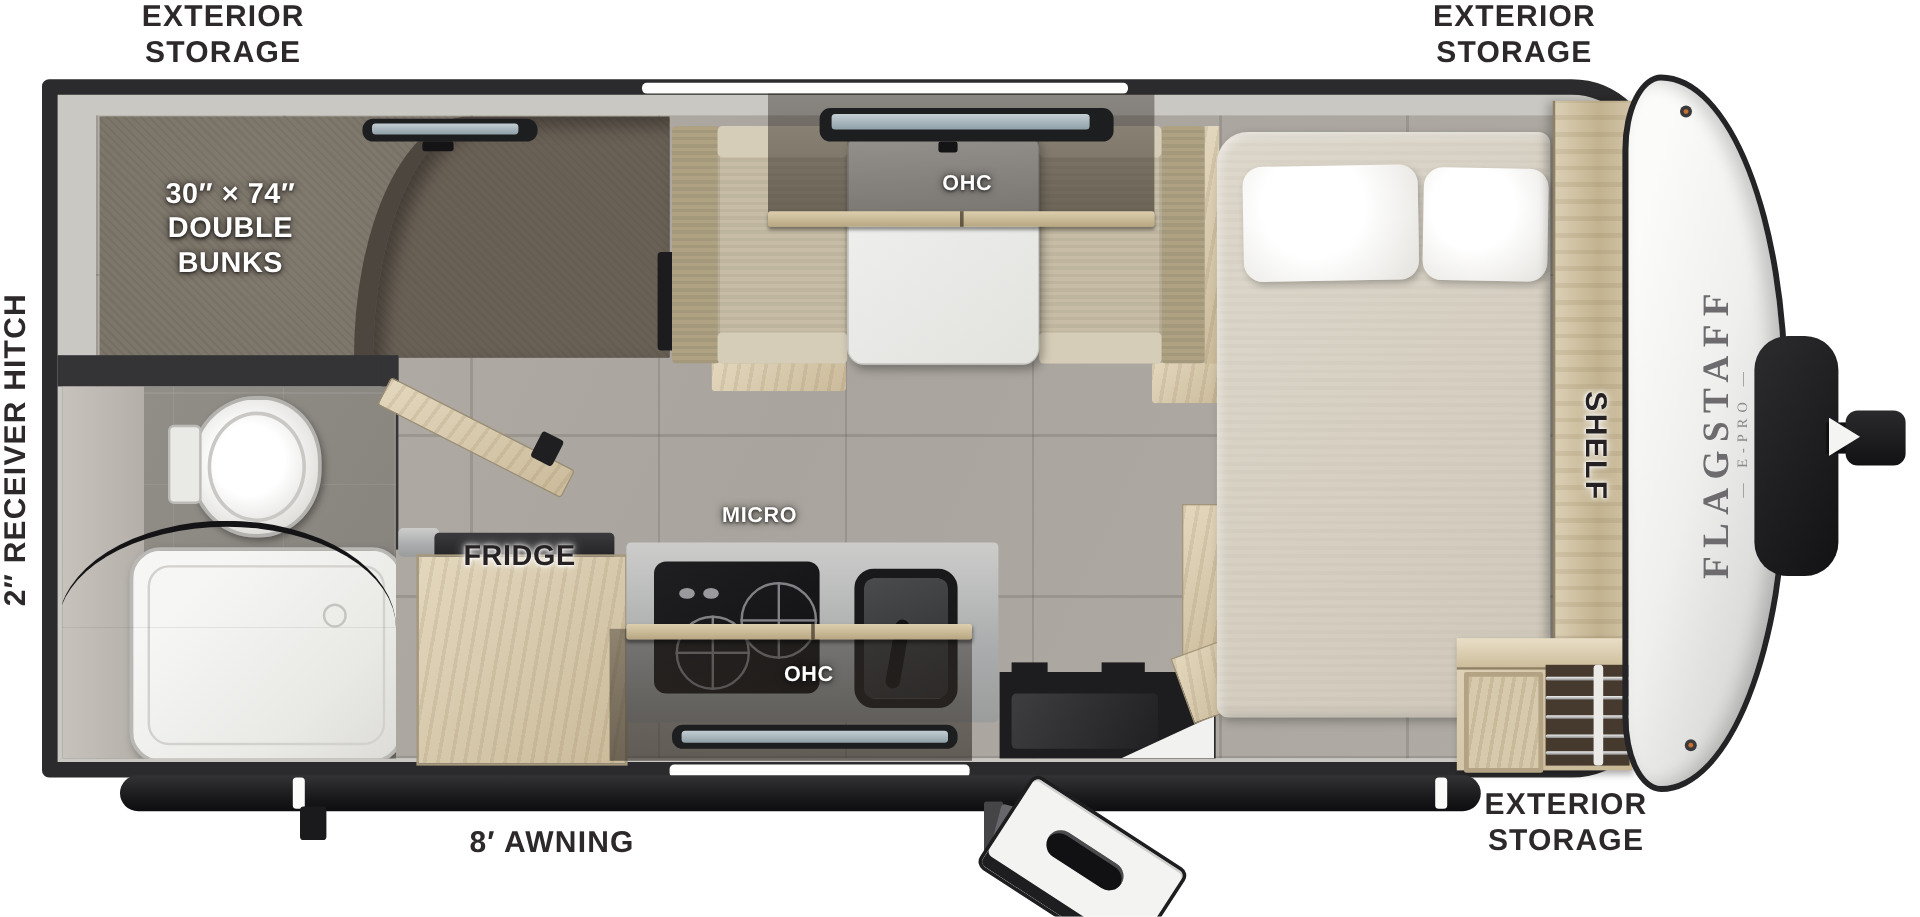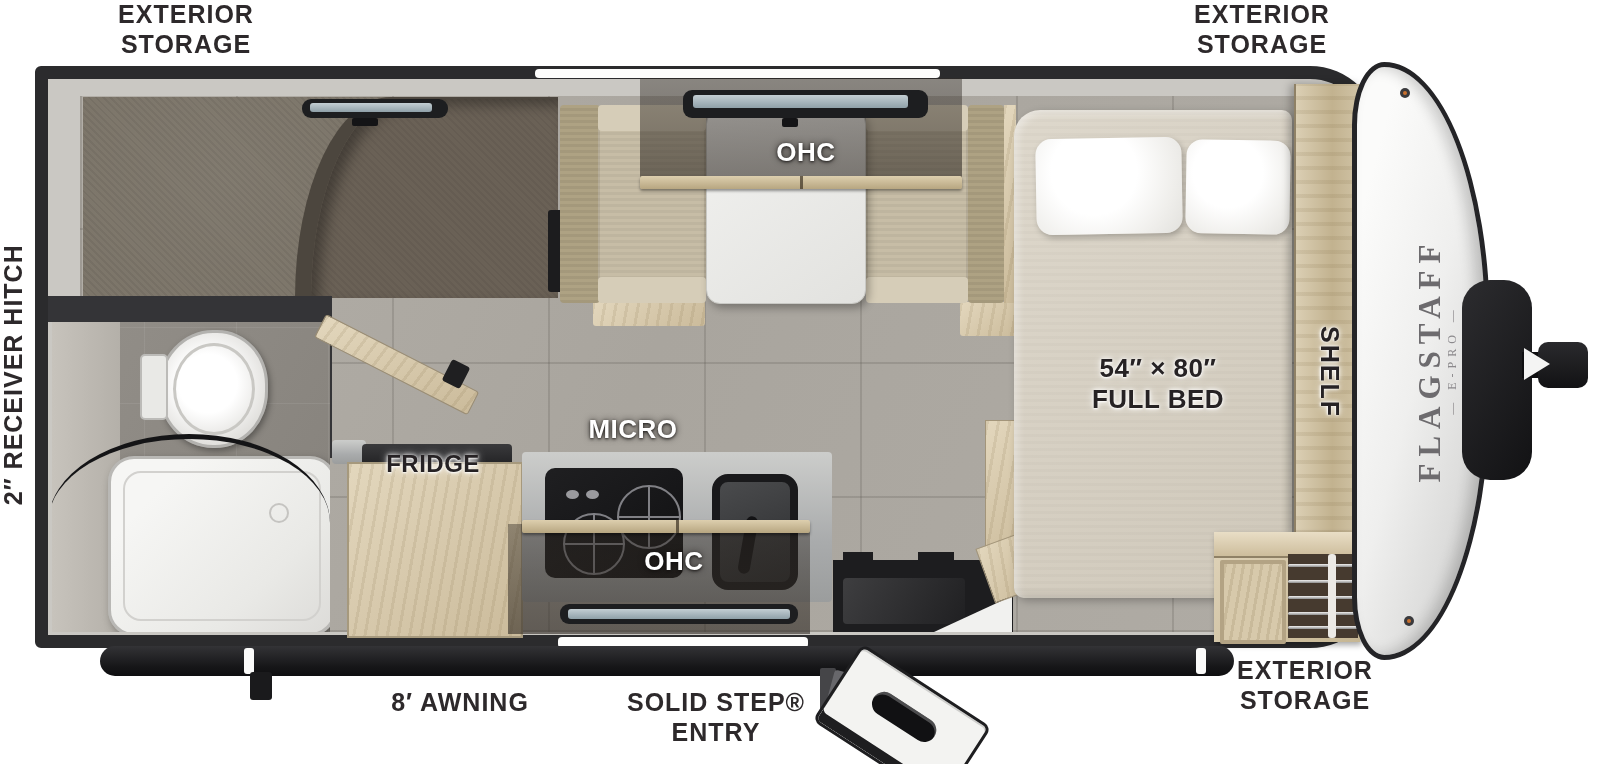--- a/index.html
+++ b/index.html
@@ -14,21 +14,21 @@
   
   .body-shell{position:absolute;left:35px;top:66px;width:1319px;height:556px;
               background:#cac8c3;border:13px solid #2b2b2d;border-radius:6px 70px 70px 6px;}
   .floor{position:absolute;left:80px;top:96px;width:1292px;height:536px;border-radius:0 26px 26px 0;
          background:
            repeating-linear-gradient(90deg, rgba(88,84,78,.22) 0 2px, transparent 2px 156px),
            repeating-linear-gradient(0deg, rgba(88,84,78,.22) 0 2px, transparent 2px 134px),
            linear-gradient(115deg,#b3afa8 0%,#a9a59e 45%,#b0aca5 100%);}
   .wall-window{position:absolute;background:#fdfdfc;border-radius:4px;}
   
-  .wlabel{position:absolute;color:#ffffff;font-size:26px;letter-spacing:.5px;line-height:1.2;
+  .wlabel{position:absolute;color:#ffffff;font-size:18px;letter-spacing:.5px;line-height:1.2;
           text-align:center;transform:translate(-50%,-50%);white-space:nowrap;
           text-shadow:0 1px 3px rgba(18,16,14,.9),0 0 7px rgba(18,16,14,.65);}
   .dlabel{position:absolute;color:#262224;font-size:26px;letter-spacing:.5px;line-height:1.2;
           text-align:center;transform:translate(-50%,-50%);white-space:nowrap;
           text-shadow:0 0 4px rgba(255,255,255,.95),0 0 9px rgba(255,255,255,.85),0 1px 2px rgba(255,255,255,.9);}
   .wlabel span,.dlabel span{display:block;}
   .fs24{font-size:24px;}
   
   .bunkroom{position:absolute;left:83px;top:97px;width:475px;height:201px;overflow:hidden;
             background:
@@ -177,40 +177,41 @@
     <span>EXTERIOR</span>
     <span>STORAGE</span>
   </div>
   <div class="olabel" style="left:1305px;top:656px;">
     <span>EXTERIOR</span>
     <span>STORAGE</span>
   </div>
   <div class="olabel" style="left:460px;top:688px;">
     <span>8′ AWNING</span>
   </div>
-  <div class="olabel" style="left:716px;top:688px;">
-    <span>SOLID STEP®</span>
-    <span>ENTRY</span>
-  </div>
   <div class="olabel rot-ccw" style="left:-146px;top:360px;width:320px;transform:rotate(-90deg);">
     <span>2″ RECEIVER HITCH</span>
   </div>
 
   <div class="body-shell"></div>
   <div class="floor"></div>
   <div class="wall-window" style="left:535px;top:69px;width:405px;height:9px;"></div>
 
   <div class="bunkroom">
     <div class="bunk-curve-outer"></div>
     <div class="bunk-curve-inner"></div>
   </div>
   <div class="win-frame" style="left:302px;top:99px;width:146px;height:19px;">
     <div class="win-glass" style="left:8px;top:4px;width:122px;height:9px;"></div>
   </div>
   <div class="win-latch" style="left:352px;top:118px;width:26px;height:8px;"></div>
+  <div class="wlabel fs24" style="left:192px;top:191px;">
+    <span>30″ × 74″</span>
+    <span>DOUBLE</span>
+    <span>BUNKS</span>
+  </div>
 
   <div class="partition" style="left:48px;top:296px;width:284px;height:26px;"></div>
   <div class="partition" style="left:318px;top:298px;width:14px;height:160px;"></div>
 
   <div class="bath">
     <div class="bath-light"></div>
     <div class="toilet-bowl">
       <div class="toilet-seat"></div>
     </div>
     <div class="toilet-tank"></div>
@@ -280,24 +281,20 @@
   </div>
   <div class="well-tooth" style="left:843px;top:552px;width:30px;height:10px;"></div>
   <div class="well-tooth" style="left:918px;top:552px;width:36px;height:10px;"></div>
   <div class="entry-tri"></div>
   <div class="abs wood wood-col" style="left:985px;top:420px;width:36px;height:146px;border:1px solid #a3957a;"></div>
   <div class="abs wood" style="left:984px;top:540px;width:40px;height:56px;transform:rotate(-20deg);border:1px solid #a3957a;"></div>
 
   <div class="mattress"></div>
   <div class="pillow" style="left:1036px;top:138px;width:146px;height:96px;transform:rotate(-1deg);"></div>
   <div class="pillow" style="left:1186px;top:140px;width:104px;height:94px;transform:rotate(1deg);"></div>
-  <div class="dlabel" style="left:1158px;top:384px;">
-    <span>54″ × 80″</span>
-    <span>FULL BED</span>
-  </div>
 
   <div class="shelf-panel"></div>
   <div class="dlabel" style="left:1330px;top:372px;font-size:25px;transform:translate(-50%,-50%) rotate(90deg);letter-spacing:2px;">
     <span>SHELF</span>
   </div>
   <div class="rack-cab">
     <div class="rack-top"></div>
     <div class="rack-door"></div>
     <div class="rack-open">
       <div class="wire" style="top:10px;"></div>

